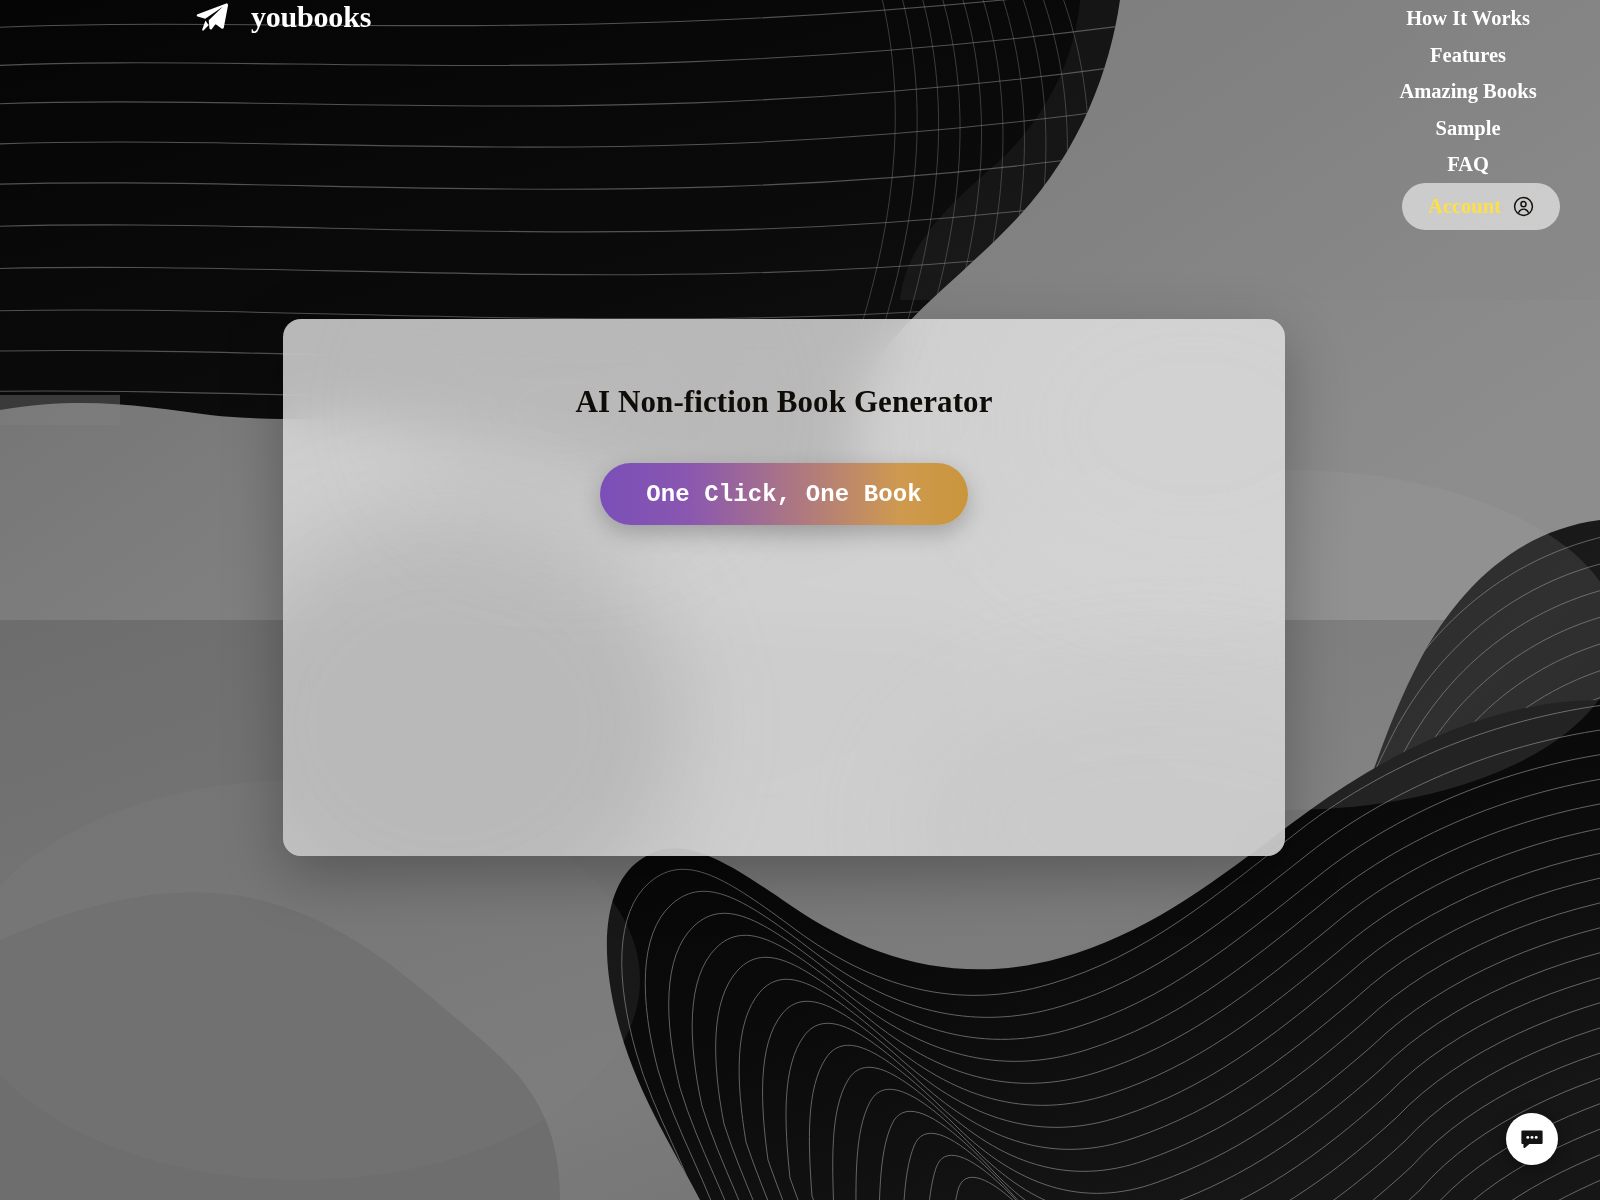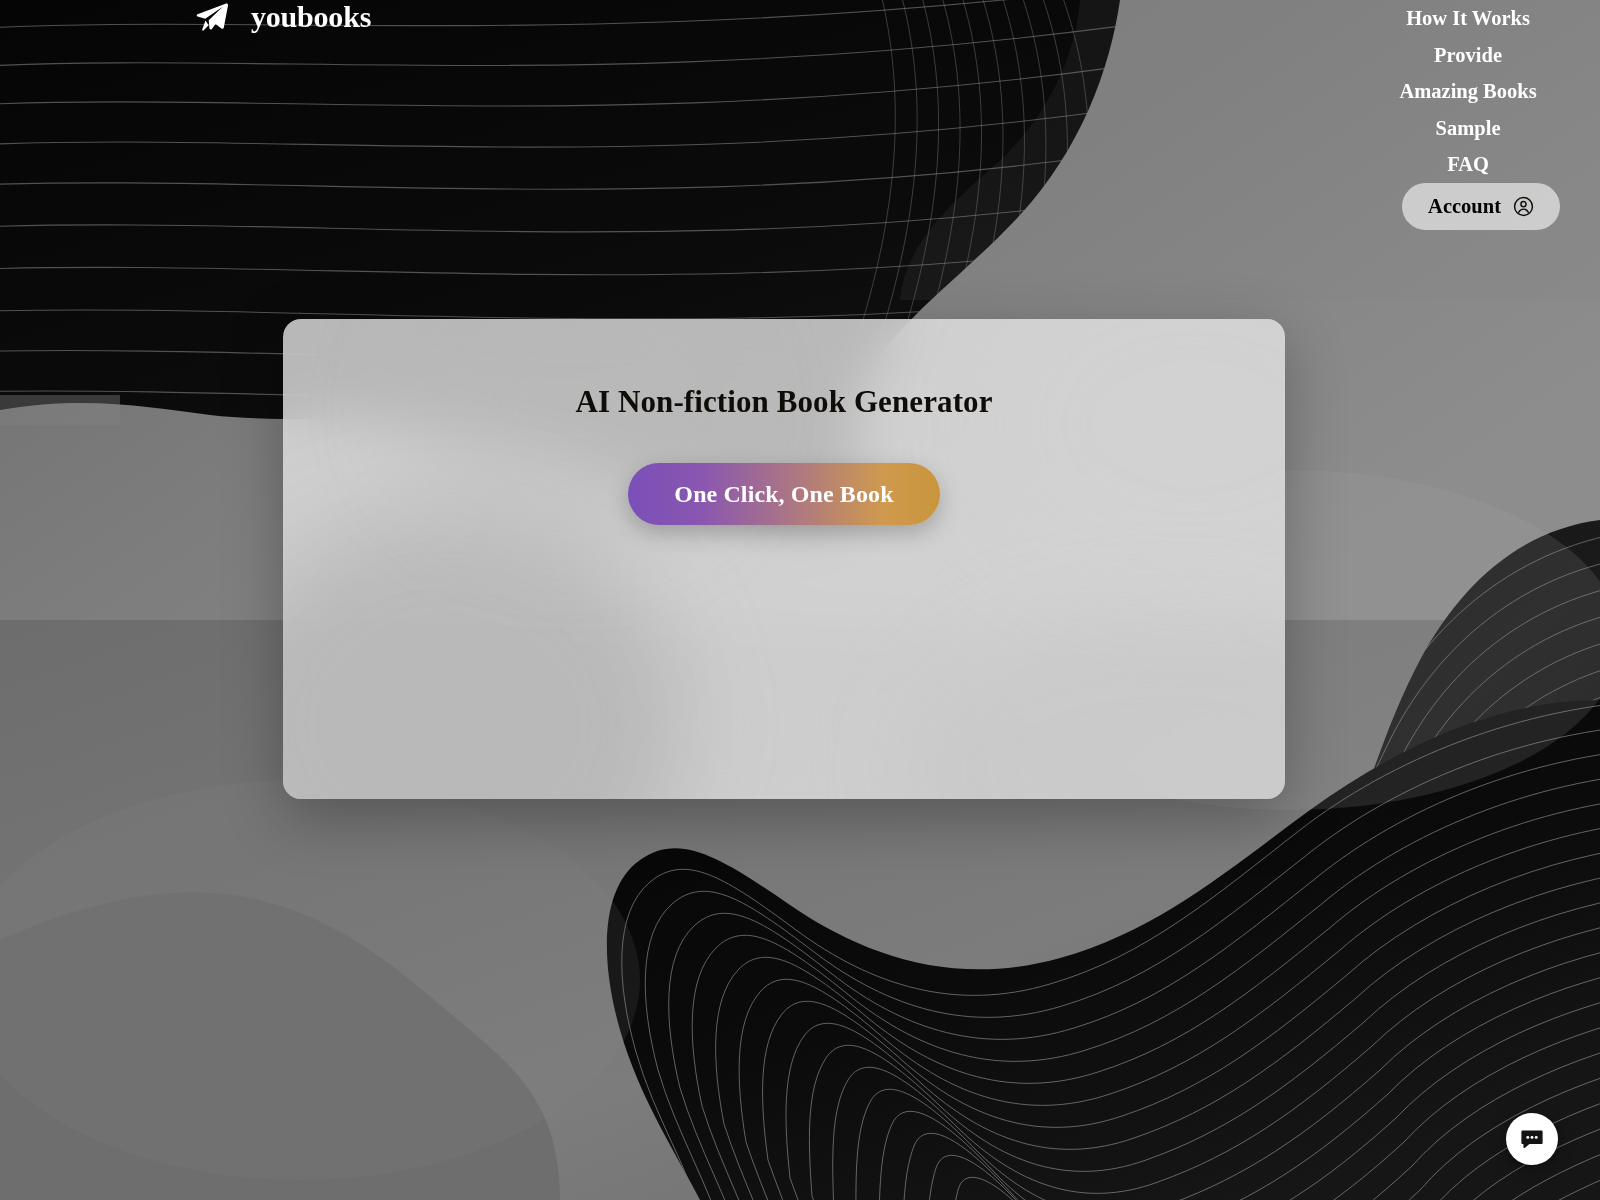--- a/index.html
+++ b/index.html
@@ -63,32 +63,32 @@
     margin-left:26px;
     display:flex; align-items:center; gap:12px;
     background:rgba(232,232,232,0.72);
     border:none;
     border-radius:999px;
     padding:13px 26px;
     cursor:pointer;
     font-family:"Liberation Serif", serif;
   }
   #account-button .label {
-    color:#000000;
+    color:#fde047;
     font-size:20.5px;
     font-weight:700;
     line-height:1;
   }
   #account-button .user-icon { width:21px; height:21px; display:block; }
 
   
   #hero-card {
     position:absolute;
     left:283px; top:319px;
-    width:1002px; height:480px;
+    width:1002px; height:537px;
     border-radius:18px;
     background:rgba(228,228,228,0.80);
     backdrop-filter:blur(26px);
     -webkit-backdrop-filter:blur(26px);
     box-shadow:0 18px 60px rgba(0,0,0,0.28);
     overflow:hidden;
     z-index:10;
     display:flex; flex-direction:column;
     align-items:center;
     padding-top:66px;
@@ -151,21 +151,21 @@
   }
   #cta-row { margin-top:44px; display:flex; justify-content:center; }
   #cta-button {
     display:inline-flex; align-items:center; justify-content:center;
     height:62px;
     padding:0 46px;
     border:none;
     border-radius:999px;
     cursor:pointer;
     color:#ffffff;
-    font-family:Liberation Serif, serif;
+    font-family:Liberation Mono, monospace;
     font-size:24px;
     font-weight:700;
     letter-spacing:0.1px;
     background:linear-gradient(90deg,#7a4fb8 0%, #8a57b0 24%, #b07a7e 56%, #cf9a4e 82%, #c9953c 100%);
     box-shadow:0 8px 22px rgba(0,0,0,0.22);
   }
 
   
   #chat-widget {
     position:absolute;
@@ -345,21 +345,21 @@
         <svg viewBox="0 0 24 24" xmlns="http://www.w3.org/2000/svg" aria-hidden="true">
           <path d="M22.5 2.3 1.8 10.1c-.8.3-.8 1.4 0 1.6l5.4 1.6 12.4-8.5-9.9 9.5.5 5.7c.1.9 1.2 1.1 1.7.4l2.6-3.4 4.2 3.1c.6.4 1.4.1 1.6-.6l3-15.7c.2-.9-.8-1.6-1.6-1.5z" fill="#ffffff"></path>
           <path d="M7.4 14.5 5.1 20.9c-.2.6.5 1 .9.6l3.6-3.6-2.2-3.4z" fill="#ffffff"></path>
         </svg>
       </span>
       <span class="wordmark">youbooks</span>
     </a>
 
     <nav id="main-nav">
       <a href="#" class="nav-link">How It Works</a>
-      <a href="#" class="nav-link">Provide</a>
+      <a href="#" class="nav-link">Features</a>
       <a href="#" class="nav-link">Amazing Books</a>
       <a href="#" class="nav-link">Sample</a>
       <a href="#" class="nav-link">FAQ</a>
 
       <button id="account-button">
         <span class="label">Account</span>
         <span class="user-icon">
           <svg viewBox="0 0 24 24" xmlns="http://www.w3.org/2000/svg" aria-hidden="true">
             <circle cx="12" cy="12" r="10.2" fill="none" stroke="#14100c" stroke-width="1.7"></circle>
             <circle cx="12" cy="9.3" r="2.9" fill="none" stroke="#14100c" stroke-width="1.7"></circle>

